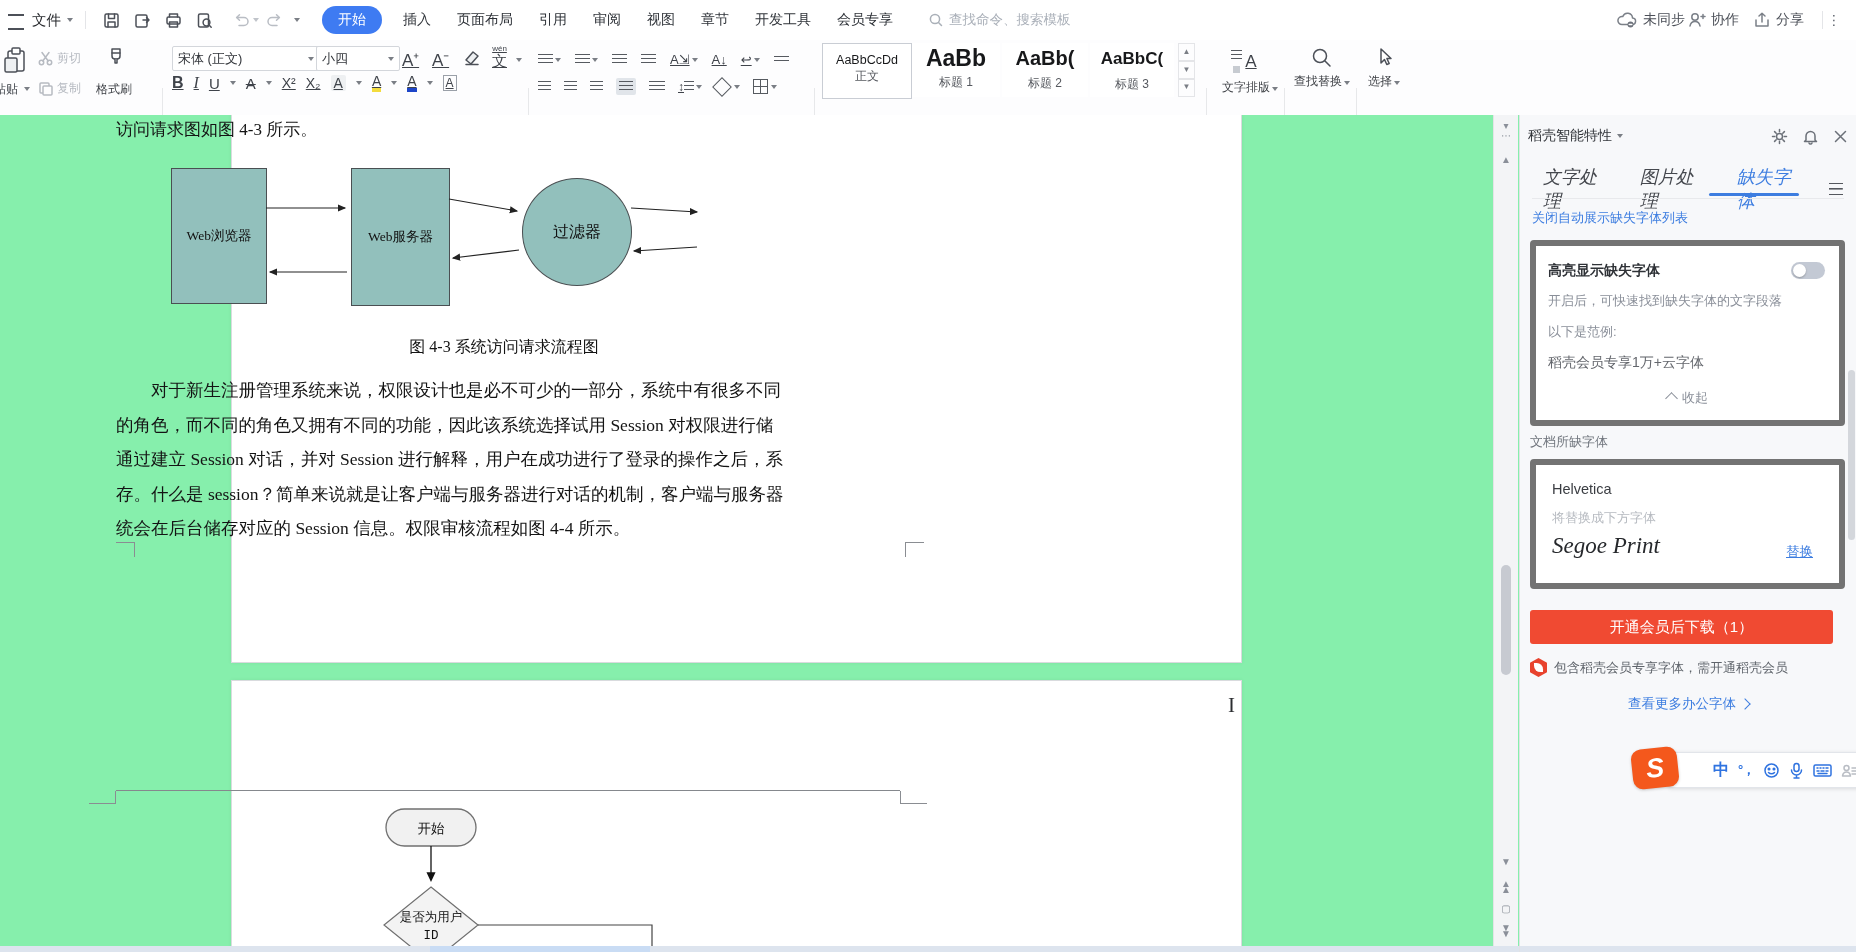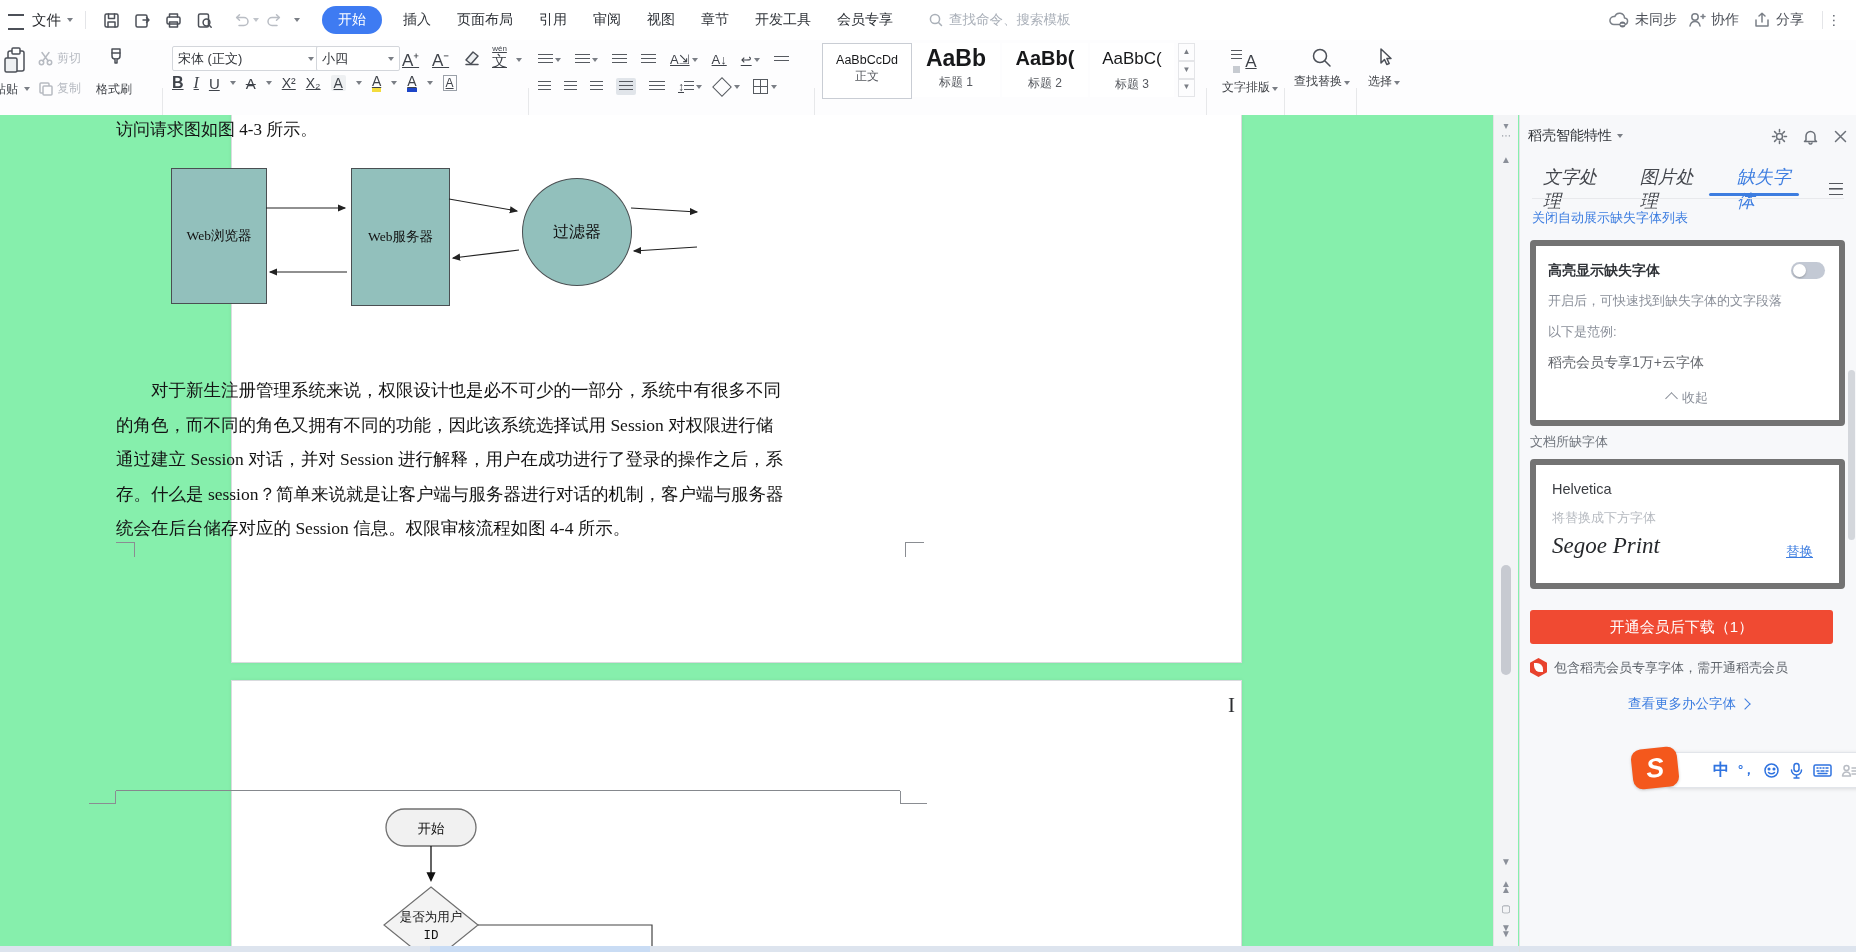--- a/index.html
+++ b/index.html
@@ -100,21 +100,21 @@
         </svg>
       <span style="color:#a9afb8;font-size:13.5px;margin-left:5px;">查找命令、搜索模板</span>
     </span>
 
     <span class="flex" style="margin-left:auto;margin-right:10px;color:#4c5058;font-size:14px;">
       <svg class="ic" width="22" height="18" viewBox="0 0 22 18" style="stroke:#7b8088;">
           <path d="M6 13.5a4 4 0 1 1 .8-7.9 5 5 0 0 1 9.7 1.3 3.3 3.3 0 0 1-.5 6.6H6z"></path>
           <circle cx="14.5" cy="13.5" r="3" fill="#6d727b" stroke="none"></circle>
           <path d="M13.2 13.5h2.6" stroke="#fff"></path>
         </svg>
-      <span style="margin:0 10px 0 5px;">未同步</span>
+      <span style="margin:0 2px 0 5px;">未同步</span>
       <svg class="ic" width="19" height="18" viewBox="0 0 19 18" style="stroke:#7b8088;">
           <circle cx="8" cy="6" r="3.2"></circle>
           <path d="M3 15c.5-3 2.6-4.5 5-4.5s4.5 1.5 5 4.5M14 5.5h4M16 3.5v4"></path>
         </svg>
       <span style="margin:0 14px 0 5px;">协作</span>
       <svg class="ic" width="18" height="18" viewBox="0 0 18 18" style="stroke:#7b8088;">
           <path d="M3 9v6h12V9M9 11V2.5M6 5l3-2.7L12 5"></path>
         </svg>
       <span style="margin:0 10px 0 5px;">分享</span>
       <span style="width:1px;height:18px;background:#e4e5e8;margin:0 8px;"></span>
@@ -245,21 +245,21 @@
     </div>
     <div class="style-card abs" style="left:912px;top:3px;width:88px;">
       <div class="sm" style="font-size:23px;font-weight:bold;line-height:30px;">AaBb</div>
       <div class="lb">标题 1</div>
     </div>
     <div class="style-card abs" style="left:1002px;top:3px;width:86px;">
       <div class="sm" style="font-size:20px;font-weight:bold;line-height:31px;">AaBb(</div>
       <div class="lb">标题 2</div>
     </div>
     <div class="style-card abs" style="left:1090px;top:3px;width:84px;">
-      <div class="sm" style="font-size:17px;font-weight:normal;line-height:32px;">AaBbC(</div>
+      <div class="sm" style="font-size:17px;font-weight:bold;line-height:32px;">AaBbC(</div>
       <div class="lb">标题 3</div>
     </div>
     <div class="abs" style="left:1178px;top:3px;width:17px;">
       <div style="border:1px solid #e4e5e8;height:16px;text-align:center;font-size:8px;color:#7a7e85;line-height:15px;">▲</div>
       <div style="border:1px solid #e4e5e8;height:16px;text-align:center;font-size:8px;color:#7a7e85;line-height:15px;">▼</div>
       <div style="border:1px solid #e4e5e8;height:16px;text-align:center;font-size:8px;color:#7a7e85;line-height:13px;">▼<br></div>
     </div>
 
     <span class="vsep" style="left:1206px;"></span>
 
@@ -310,20 +310,21 @@
       <g stroke="#222" stroke-width="1.2" transform="translate(-231,-115)">
         <line x1="497" y1="208" x2="576" y2="208" marker-end="url(#ah)"></line>
         <line x1="578" y1="272" x2="501" y2="272" marker-end="url(#ah)"></line>
         <line x1="680" y1="199" x2="748" y2="211" marker-end="url(#ah)"></line>
         <line x1="750" y1="250" x2="684" y2="258" marker-end="url(#ah)"></line>
         <line x1="862" y1="208" x2="928" y2="212" marker-end="url(#ah)"></line>
         <line x1="928" y1="247" x2="865" y2="251" marker-end="url(#ah)"></line>
       </g>
     </svg>
 
+    <div class="abs serif" style="left:116px;top:222px;width:776px;text-align:center;font-size:16px;color:#141414;">图 4-3  系统访问请求流程图</div>
 
     <div class="abs serif" style="left:116px;top:258px;width:778px;font-size:17.5px;line-height:34.5px;color:#141414;">
       <div style="text-indent:2em;">对于新生注册管理系统来说，权限设计也是必不可少的一部分，系统中有很多不同</div>
       <div>的角色，而不同的角色又拥有不同的功能，因此该系统选择试用 Session 对权限进行储</div>
       <div>通过建立 Session 对话，并对 Session 进行解释，用户在成功进行了登录的操作之后，系</div>
       <div>存。什么是 session？简单来说就是让客户端与服务器进行对话的机制，客户端与服务器</div>
       <div>统会在后台储存对应的 Session 信息。权限审核流程如图 4-4 所示。</div>
     </div>
 
     <span class="cornerL" style="left:116px;top:427px;border-top:1px solid #8a8d92;border-right:1px solid #8a8d92;"></span>

